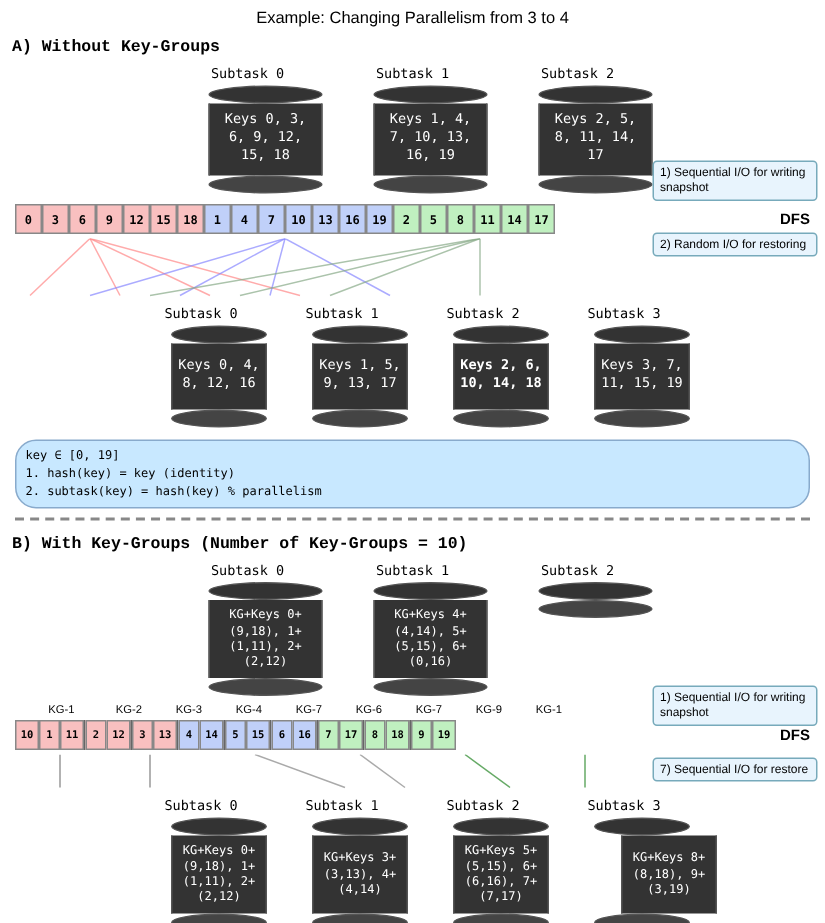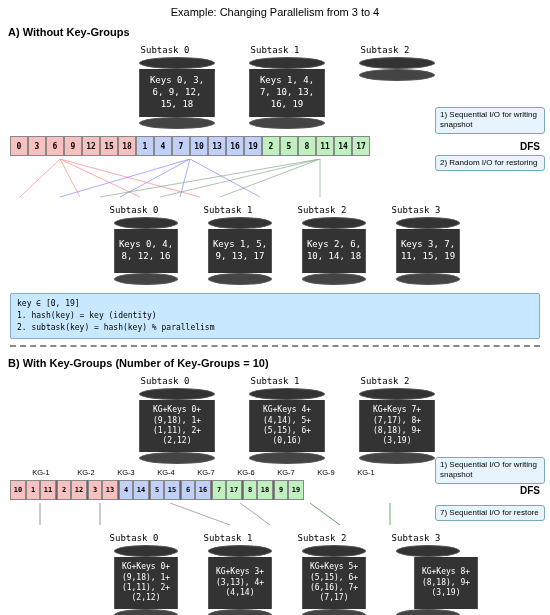--- a/index.html
+++ b/index.html
@@ -16,21 +16,21 @@
     .page-title {
       text-align: center;
       font-size: 11px;
       font-weight: normal;
       padding: 6px 0 4px;
       font-family: Arial, sans-serif;
     }
 
     .section-label {
       font-size: 11px;
-      font-family: Liberation Sans, sans-serif;
+      font-family: Liberation Mono, monospace;
       font-weight: bold;
       padding: 4px 8px 3px;
     }
 
     
     .cylinder {
       display: flex;
       flex-direction: column;
       align-items: center;
       padding-left: 24px;
@@ -136,21 +136,21 @@
     .divider {
       border: none;
       border-top: 2px dashed #888;
       margin: 6px 10px;
     }
 
     .key-legend {
       margin: 4px 10px;
       background: #c8e8ff;
       border: 1px solid #88aacc;
-      border-radius: 2px;
+      border-radius: 14px;
       padding: 4px 6px;
       font-size: 8px;
       font-family: monospace;
       line-height: 1.5;
     }
     .kg-label {
       font-size: 7.5px;
       font-family: Arial, sans-serif;
       text-align: center;
     }
@@ -183,20 +183,23 @@
           <div class="cyl-body" style="height:48px;">Keys
 1, 4, 7, 10,
 13, 16, 19</div>
           <div class="cyl-bottom"></div>
         </div>
       </div>
       <div class="subtask-box">
         <div class="subtask-label">Subtask 2</div>
         <div class="cylinder">
           <div class="cyl-top"></div>
+          <div class="cyl-body" style="height:48px;">Keys
+2, 5, 8, 11,
+14, 17</div>
           <div class="cyl-bottom"></div>
         </div>
       </div>
     </div>
 
     <div class="dfs-area" style="margin:2px 10px 2px;">
       <div style="display:flex; align-items:center; position:relative;">
         <div class="dfs-strip" style="flex:1;">
           <div class="dfs-cells">
 
@@ -270,21 +273,21 @@
           <div class="cyl-top"></div>
           <div class="cyl-body" style="height:44px;">Keys
 1, 5, 9, 13, 17</div>
           <div class="cyl-bottom"></div>
         </div>
       </div>
       <div class="subtask-box" style="width:88px;">
         <div class="subtask-label">Subtask 2</div>
         <div class="cylinder">
           <div class="cyl-top"></div>
-          <div class="cyl-body" style="height:44px;">Keys
+          <div class="cyl-body" style="height:44px;font-weight:bold;">Keys
 2, 6, 10, 14,
 18</div>
           <div class="cyl-bottom"></div>
         </div>
       </div>
       <div class="subtask-box" style="width:88px;">
         <div class="subtask-label">Subtask 3</div>
         <div class="cylinder">
           <div class="cyl-top"></div>
           <div class="cyl-body" style="height:44px;">Keys
@@ -323,23 +326,20 @@
           <div class="cyl-body" style="height:52px;font-size:8px;">KG+Keys
 4+(4,14), 5+(5,15),
 6+(0,16)</div>
           <div class="cyl-bottom"></div>
         </div>
       </div>
       <div class="subtask-box">
         <div class="subtask-label">Subtask 2</div>
         <div class="cylinder">
           <div class="cyl-top"></div>
-          <div class="cyl-body" style="height:52px;font-size:8px;">KG+Keys
-7+(7,17), 8+(8,18),
-9+(3,19)</div>
           <div class="cyl-bottom"></div>
         </div>
       </div>
     </div>
 
     <div style="display:flex; align-items:flex-end; padding: 0 16px; margin-bottom:1px;">
       <div class="kg-label" style="width:50px;">KG-1</div>
       <div class="kg-label" style="width:40px;">KG-2</div>
       <div class="kg-label" style="width:40px;">KG-3</div>
       <div class="kg-label" style="width:40px;">KG-4</div>

